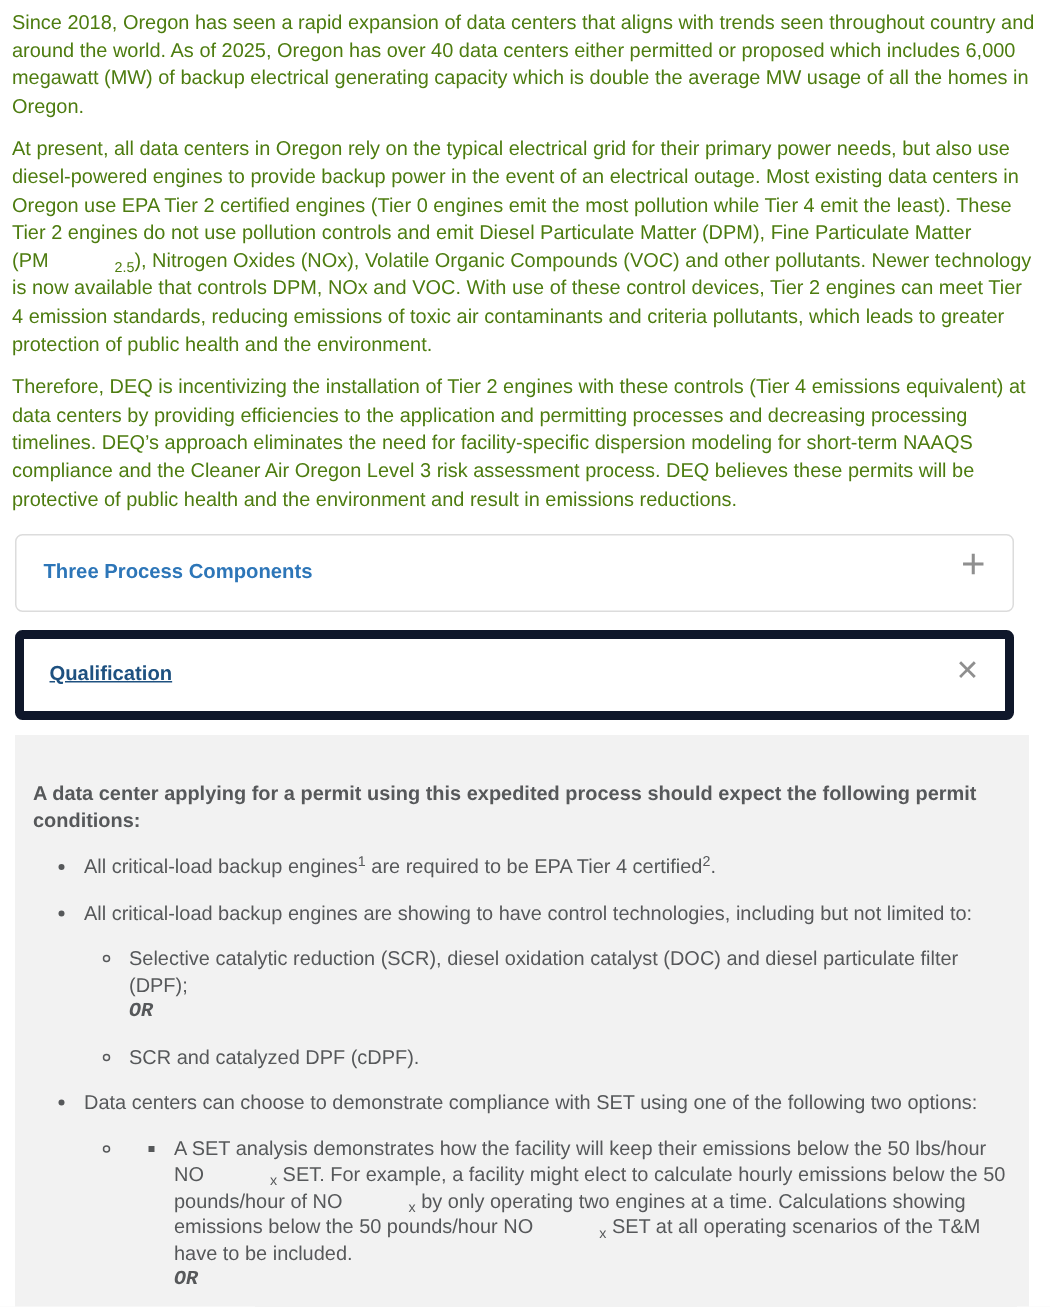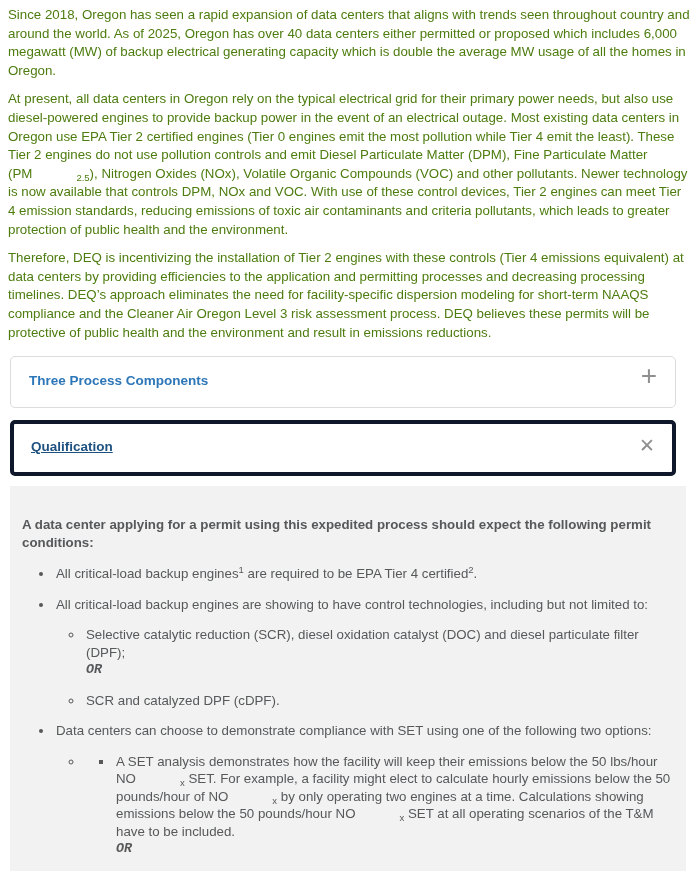--- a/index.html
+++ b/index.html
@@ -17,21 +17,21 @@
   sup{font-size:9.5px;line-height:0;vertical-align:5px;}
 
   
   .acc{
     display:flex;justify-content:space-between;align-items:flex-start;
     background:#fff;border:1px solid #dcdcdc;border-radius:5px;
     margin:14px 16px 12px 2px;padding:16px 18px;
     min-height:18px;cursor:pointer;
   }
   .acc-label{font-size:13.5px;font-weight:bold;color:#2d76b8;}
-  .acc.expanded{border:4px solid #0f172a;margin-top:12px;margin-bottom:10px;padding:15px 17px;}
+  .acc.expanded{border:6px solid #0f172a;margin-top:12px;margin-bottom:10px;padding:15px 17px;}
   .acc.expanded .acc-label{color:#1e5180;text-decoration:underline;}
   .acc-icon{color:#8f8f8f;line-height:14px;user-select:none;}
   .icon-plus{font-size:28px;font-weight:300;margin-top:-4px;}
   .icon-close{font-size:19px;}
 
   
   .panel{
     background:#f2f2f2;
     margin:0 6px 0 2px;
     padding:30px 12px 16px 12px;

